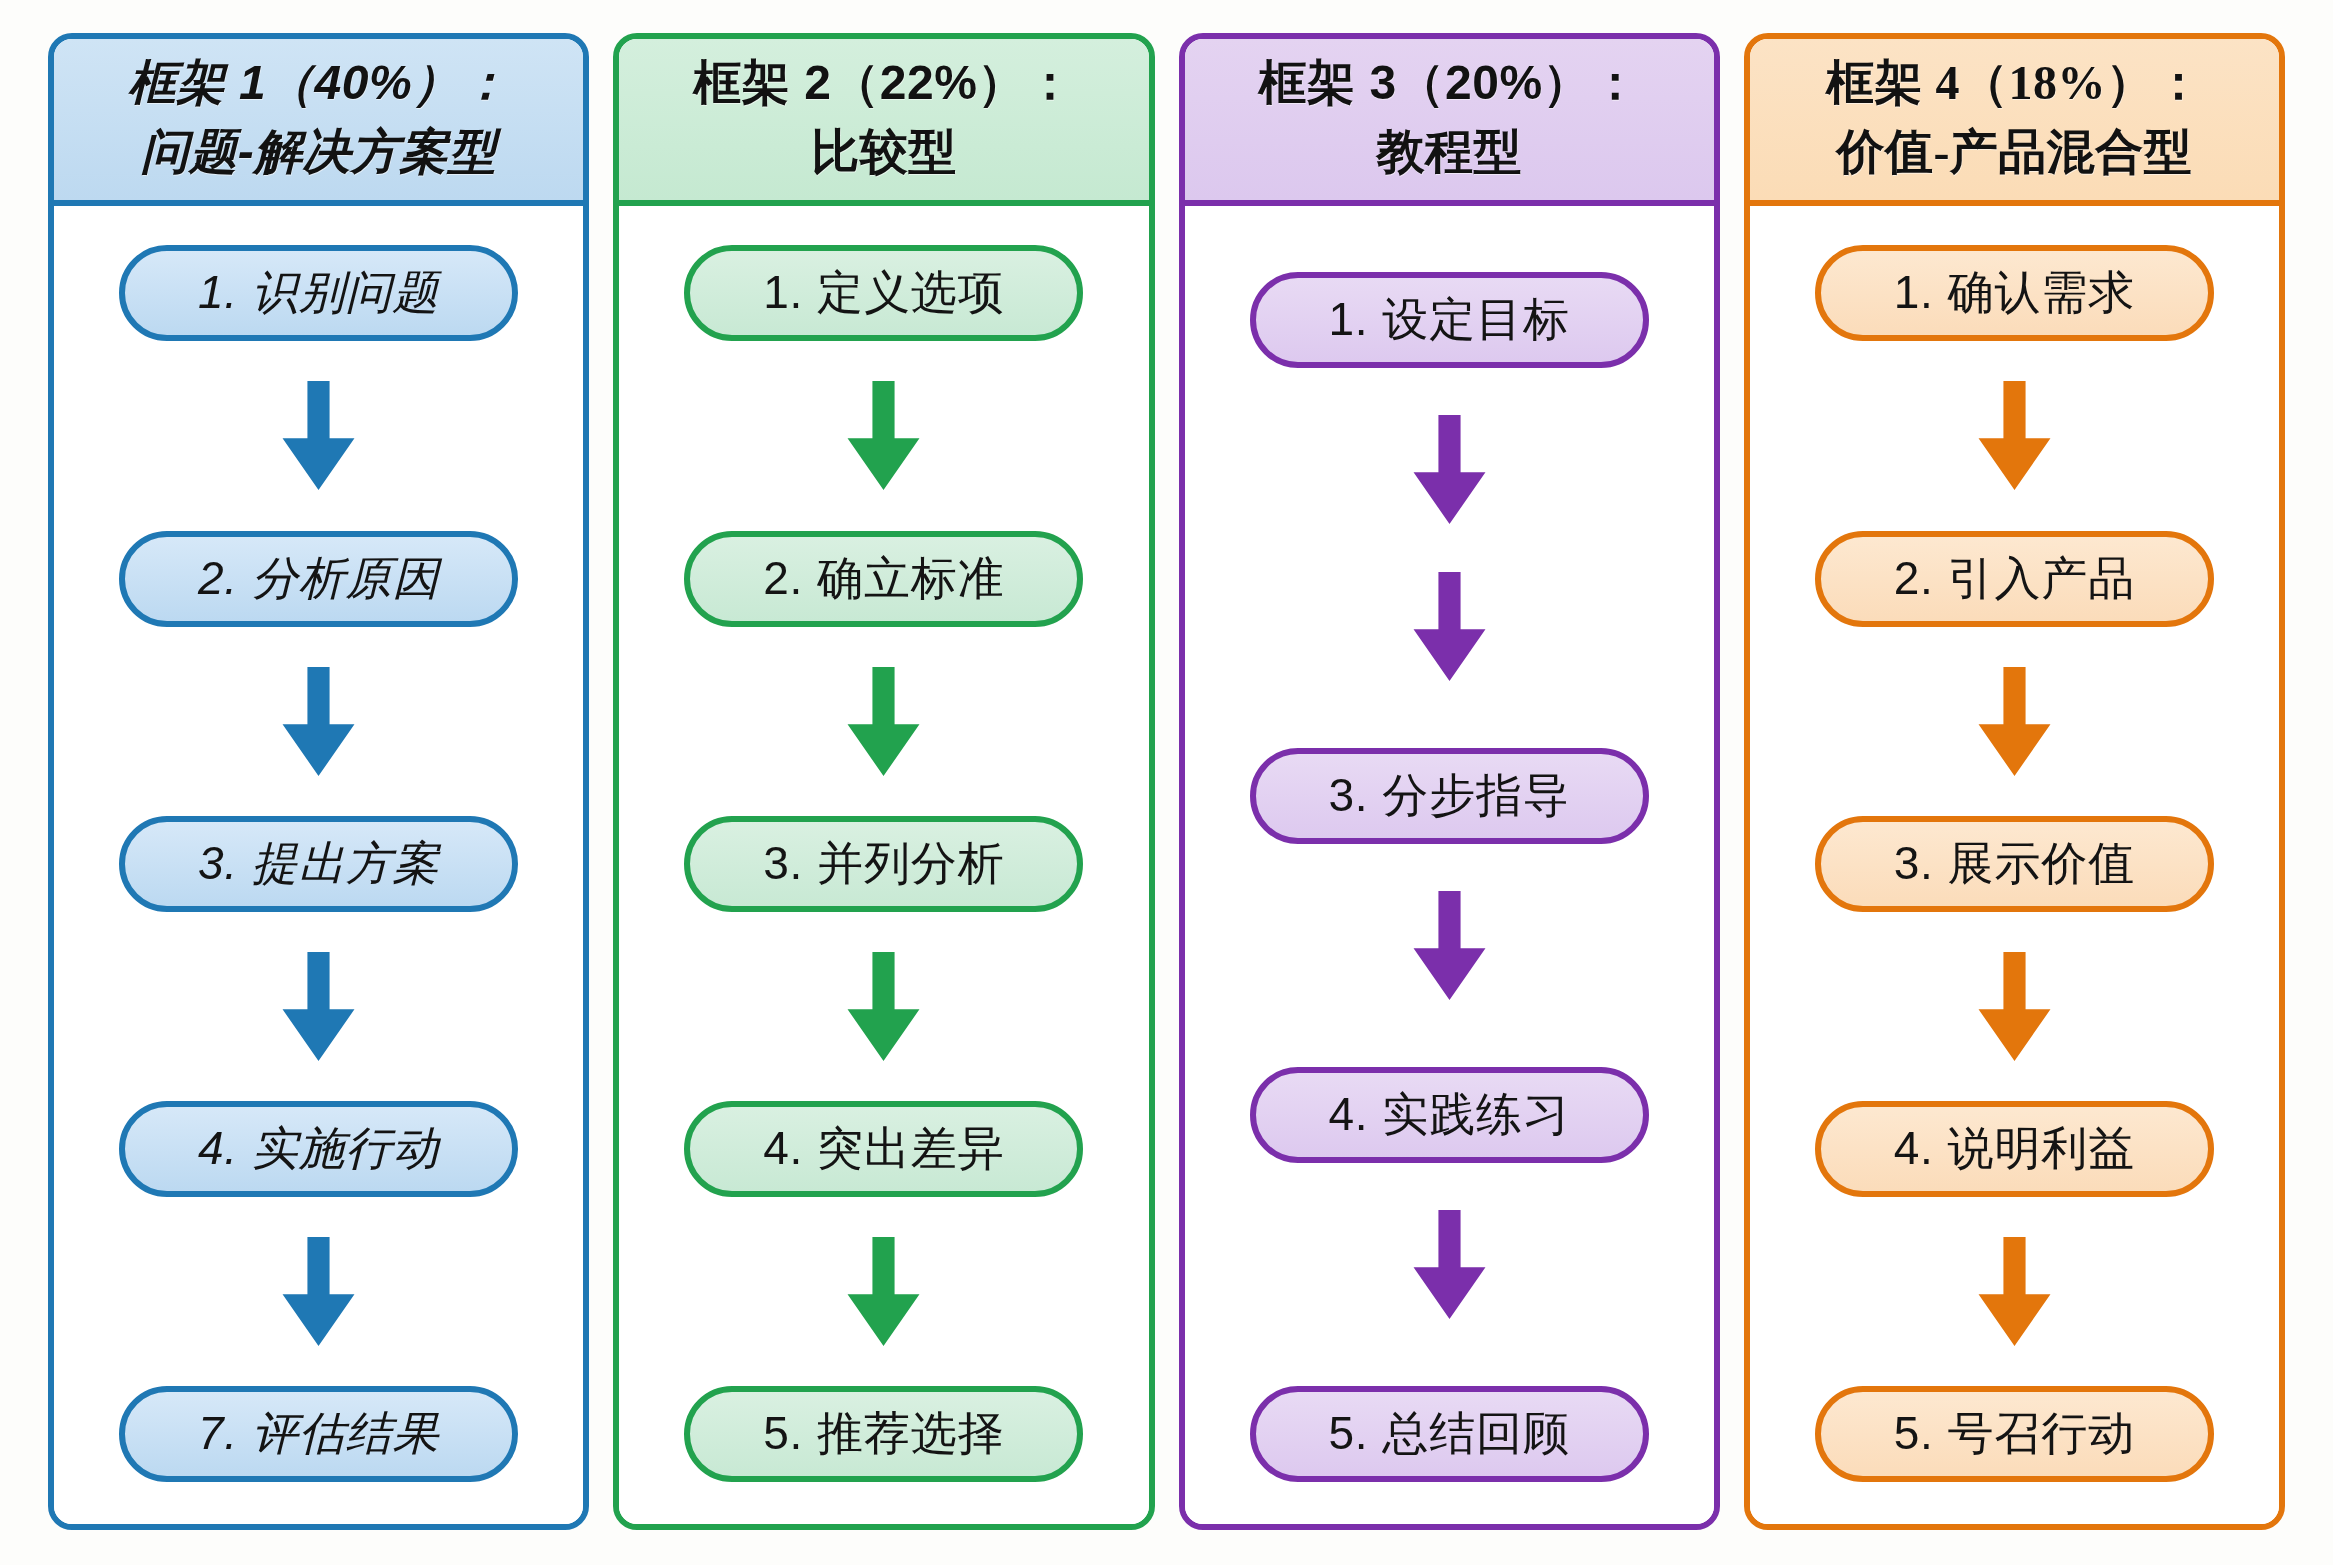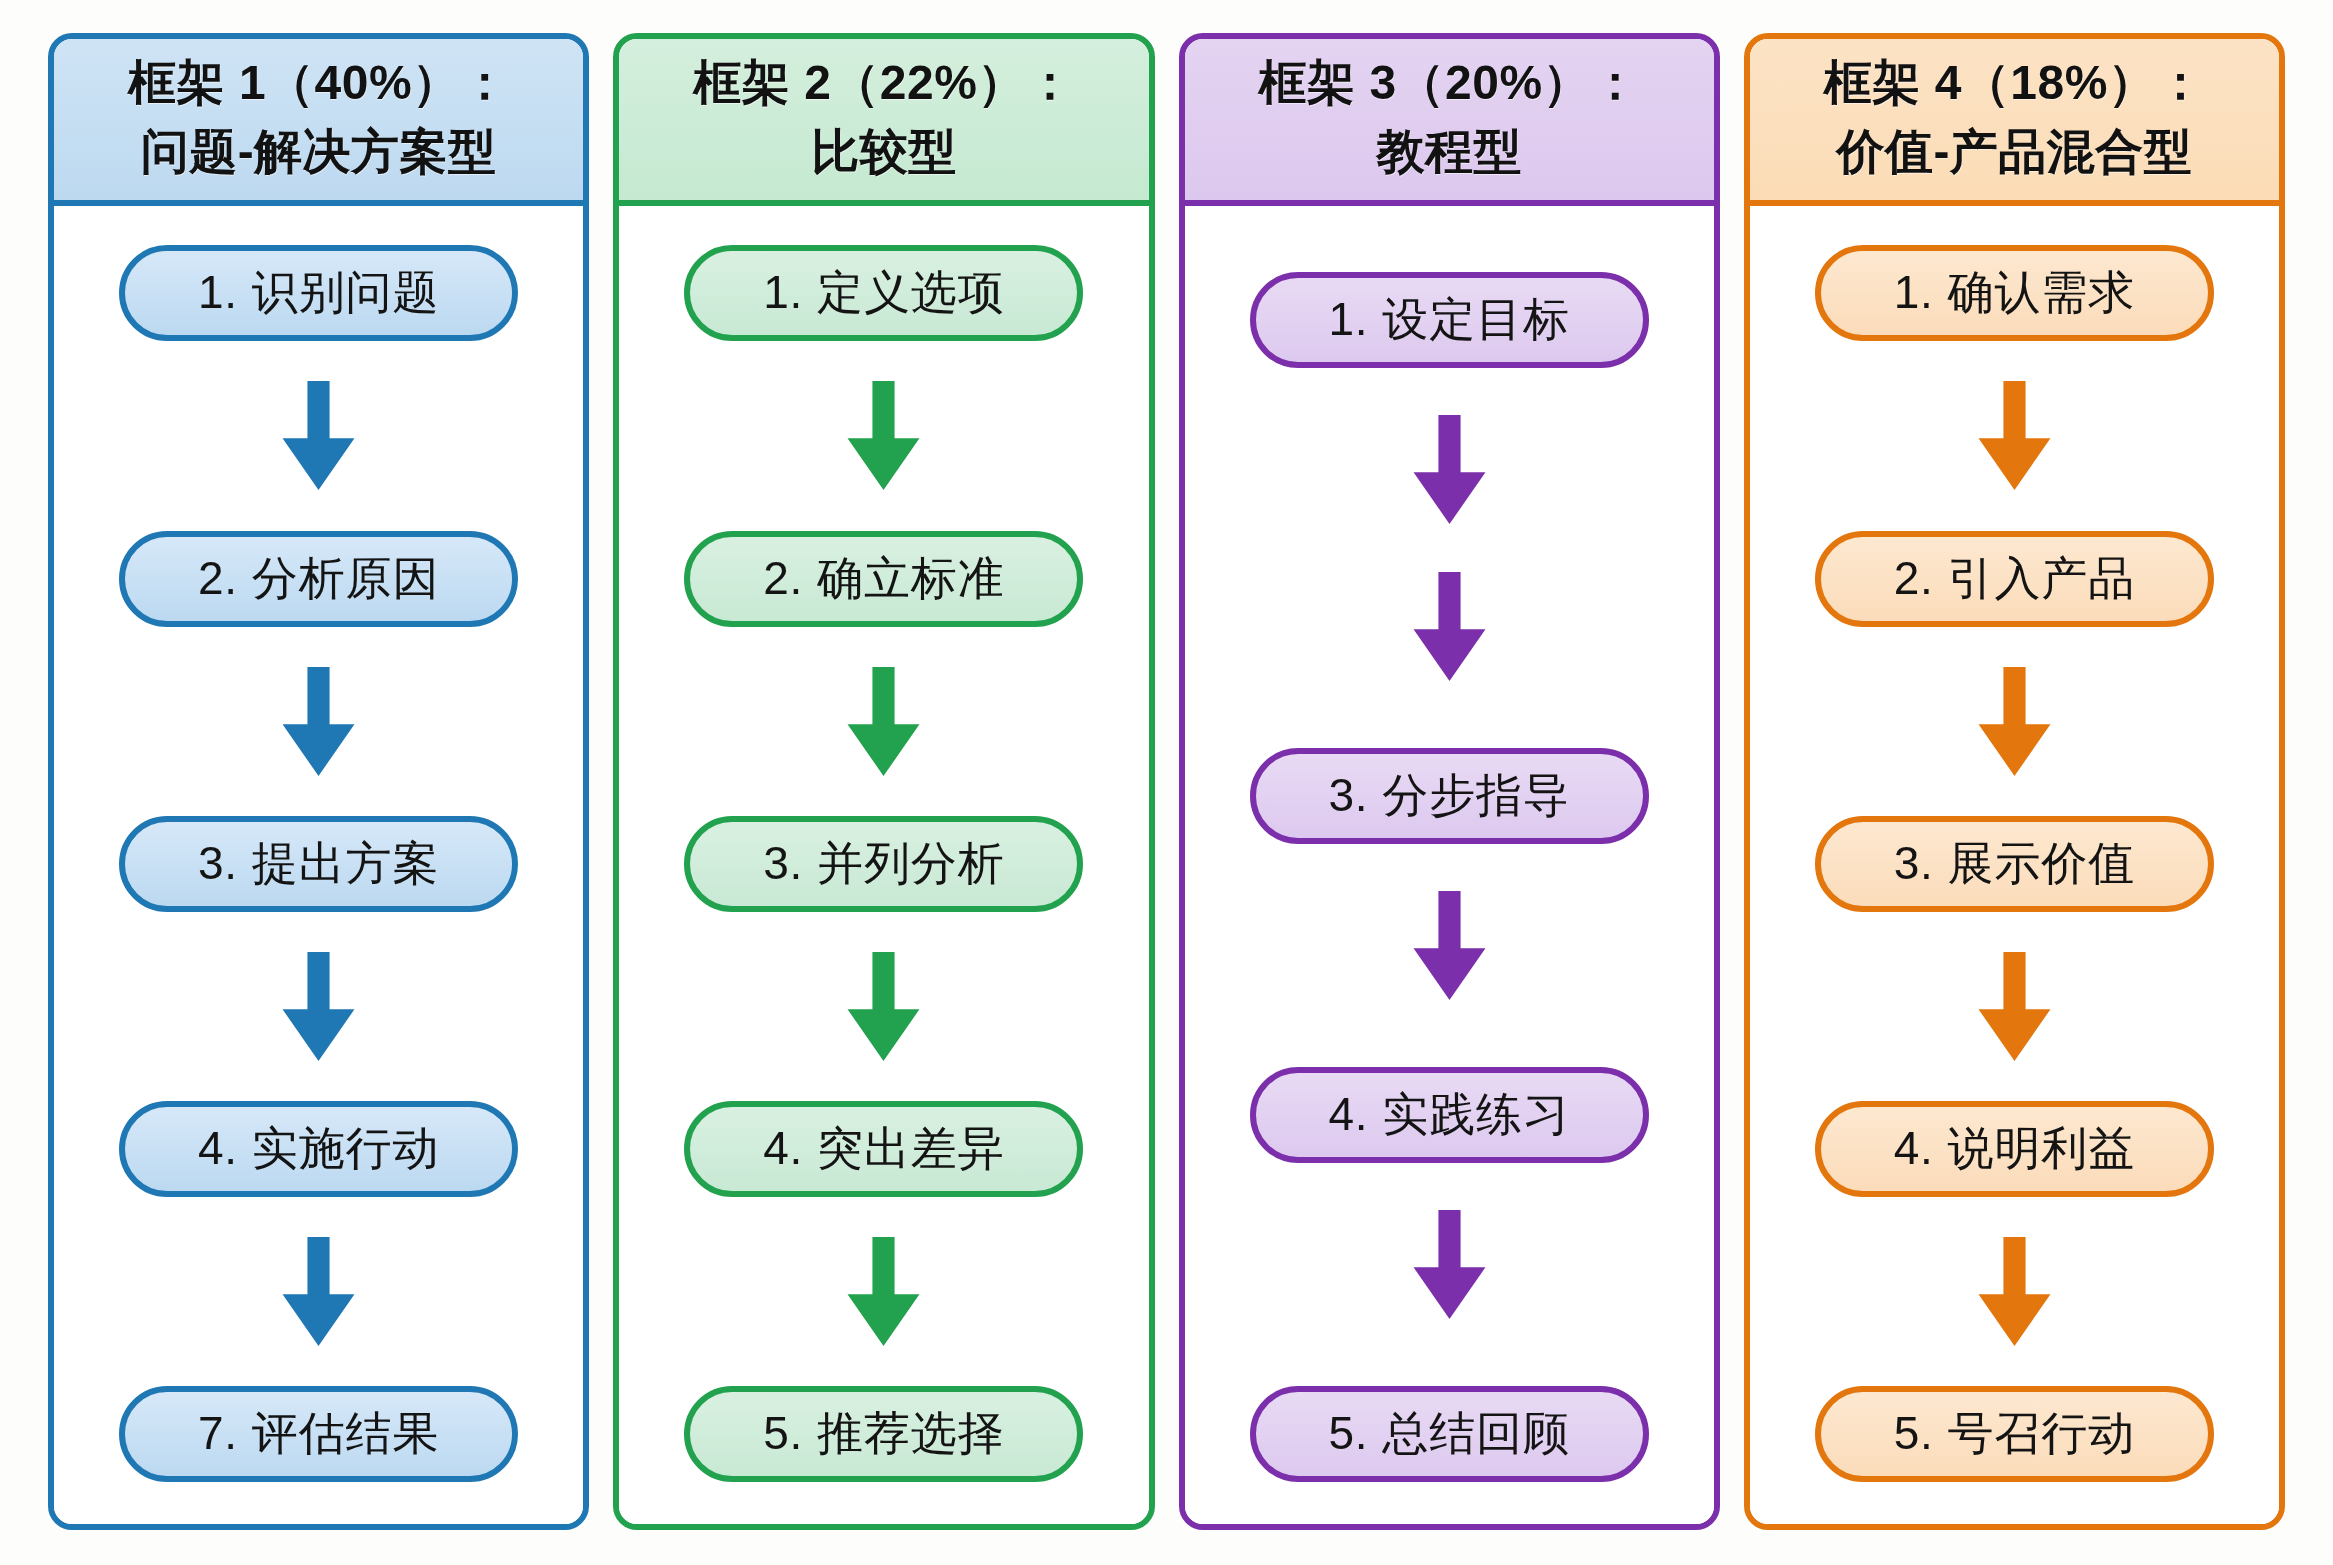--- a/index.html
+++ b/index.html
@@ -96,21 +96,21 @@
 
   .arrow {
     width: 83px;
     height: 109px;
     position: relative;
     display: block;
   }
   .arrow svg { display: block; width: 100%; height: 100%; }
 
   
-  .c-blue { border-color: #1f78b4; }
+  .c-blue { border-color: #1f78b4; font-style: italic; }
   .c-blue .col-header {
     border-bottom-color: #1f78b4;
     background: linear-gradient(180deg, #cfe4f5 0%, #bdd9f0 100%);
   }
   .c-blue .step-box {
     border-color: #1f78b4;
     background: linear-gradient(180deg, #d6e8f8 0%, #bcd9f1 100%);
   }
 
   
@@ -134,20 +134,21 @@
     border-color: #7b2fab;
     background: linear-gradient(180deg, #e8daf4 0%, #ddc9ef 100%);
     margin-top: 20px;
   }
 
   
   .c-orange { border-color: #e3760c; }
   .c-orange .col-header {
     border-bottom-color: #e3760c;
     background: linear-gradient(180deg, #fce3c5 0%, #fbdcb6 100%);
+    font-family: Liberation Serif, serif;
   }
   .c-orange .step-box {
     border-color: #e3760c;
     background: linear-gradient(180deg, #fde8d0 0%, #fbdcba 100%);
   }
 </style>
 </head>
 <body>
 
 <div id="board">

